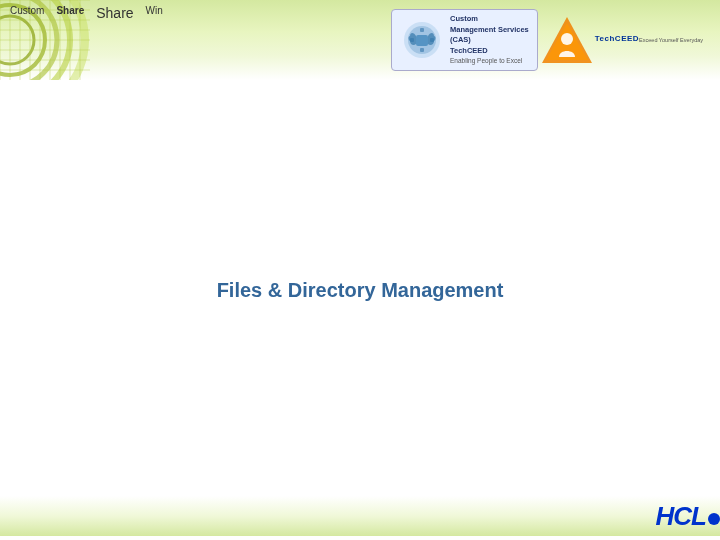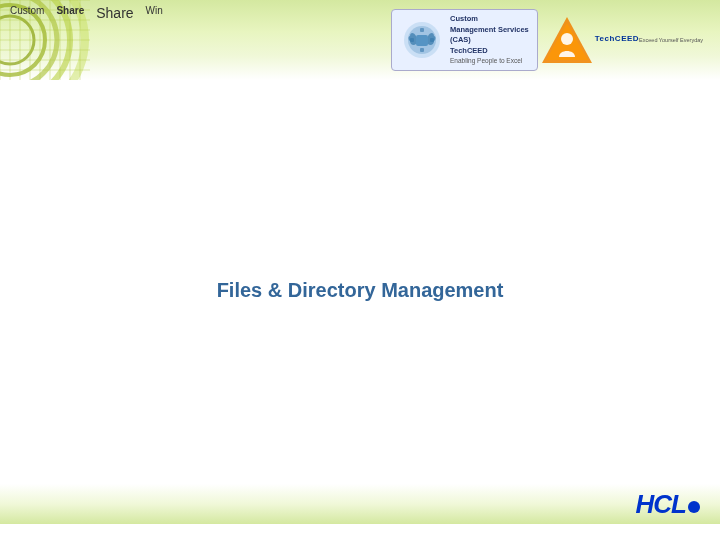--- a/index.html
+++ b/index.html
@@ -64,28 +64,27 @@
     .page-title {
       font-size: 20px;
       font-weight: bold;
       color: #336699;
       text-align: center;
     }
 
     
     .footer {
       position: absolute;
-      bottom: 16px;
+      bottom: 4px;
       width: 100%;
       height: 40px;
       background: linear-gradient(180deg, #ffffff 0%, #f0f8d8 50%, #d4e8a0 100%);
       display: flex;
       align-items: center;
       justify-content: flex-end;
-      padding-right: 20px;
     }
   </style>
 </head>
 <body>
 
 <div class="header">
 
   <div class="circle-logo">
     <svg viewBox="0 0 90 80" xmlns="http://www.w3.org/2000/svg">
 

